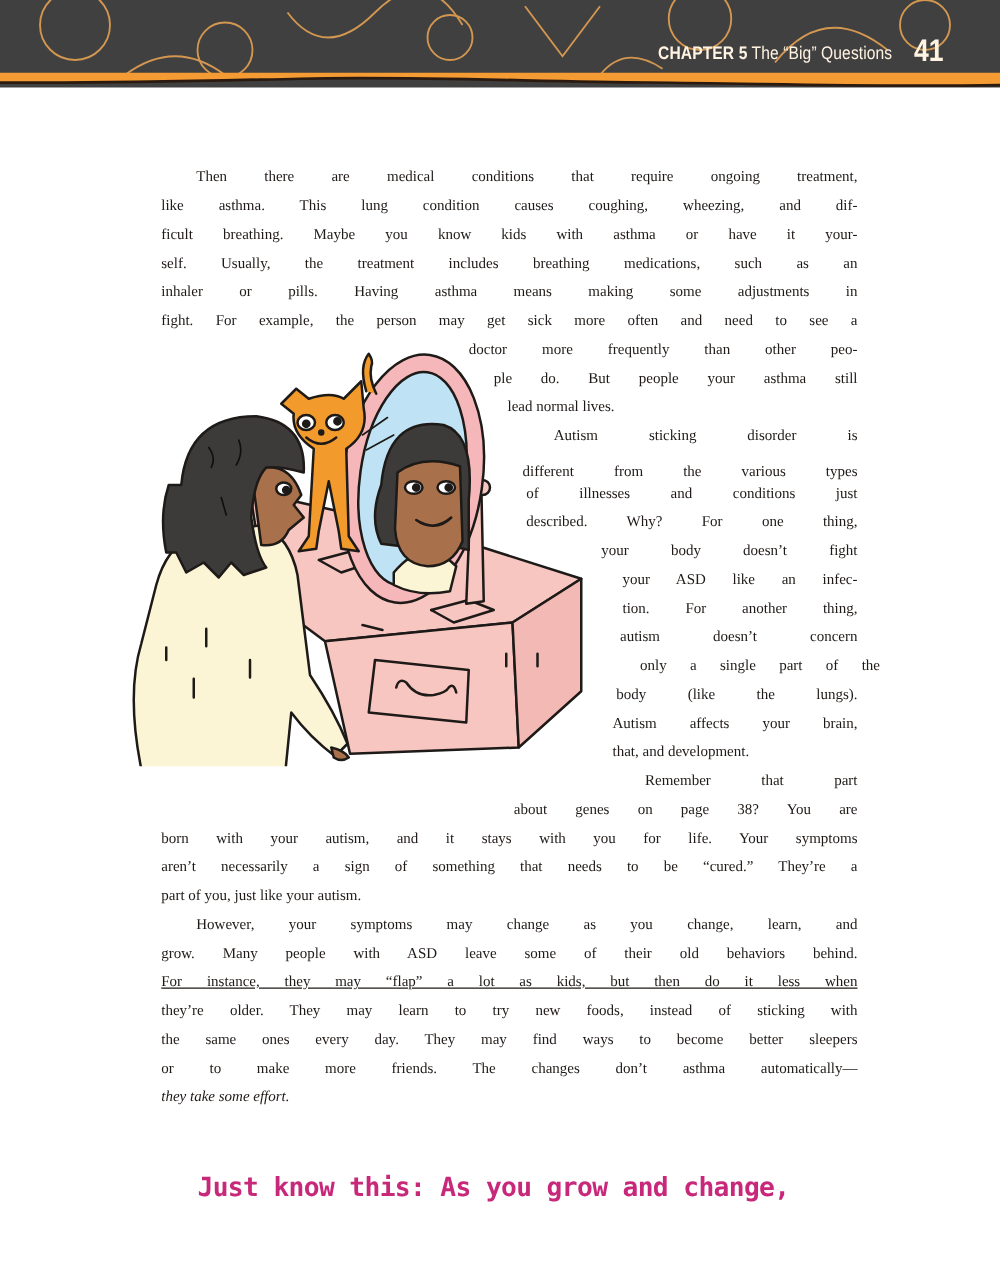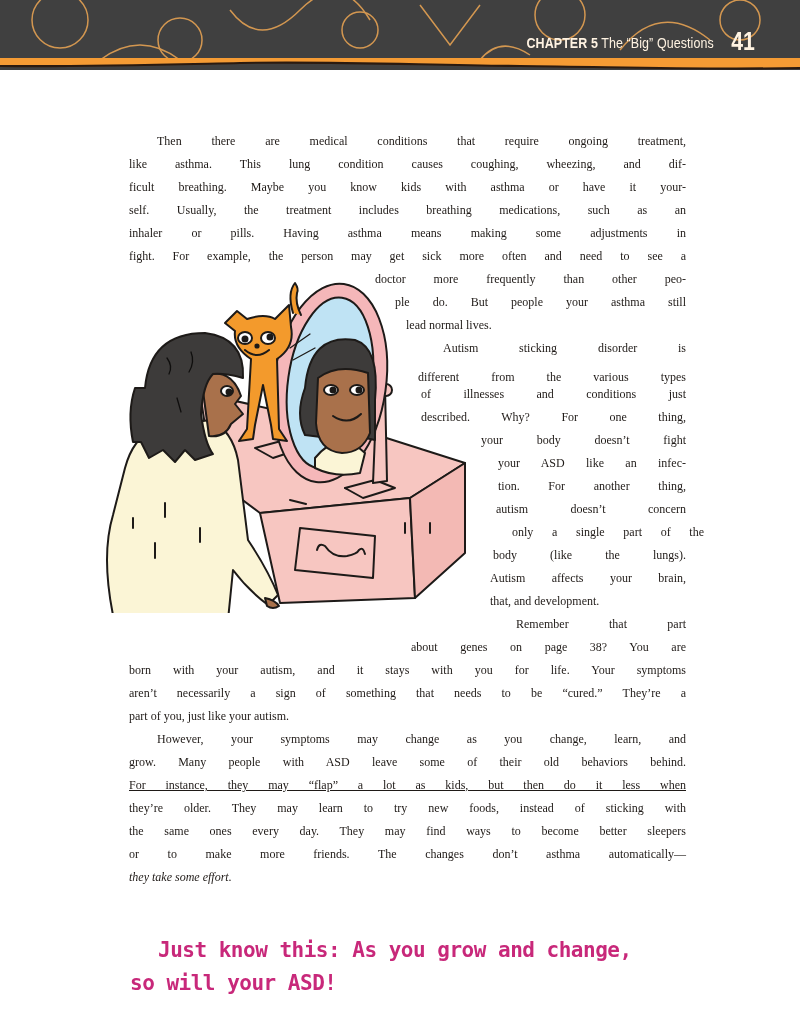--- a/index.html
+++ b/index.html
@@ -157,14 +157,13 @@
 
     <path d="M40 110 q5 -55 60 -55 q40 5 38 45 q-18 -5 -30 -4 q-10 10 -12 40 q4 30 12 40 l-18 6 l-10 -10 l-10 12 l-12 -12 l-14 8 l-8 -16 l-8 0 q-6 -30 2 -54 Z" fill="#3d3b3a"></path>
     <path d="M62 80 q6 8 2 16 M86 74 q4 10 -2 20 M72 120 l4 14" fill="none" stroke="#0f0e0d" stroke-width="1.3"></path>
 
     <path d="M160 320 q10 2 14 8 q-6 4 -12 0 Z" fill="#a9714b"></path>
   </g>
 </svg>
 
 <div class="callout">
   <span class="l1">Just know this: As you grow and change,</span>
-  <span>so will your ASD!</span>
 </div>
 
 </body></html>

